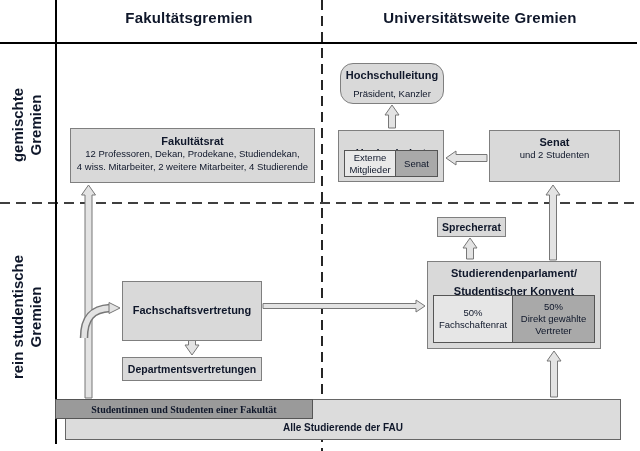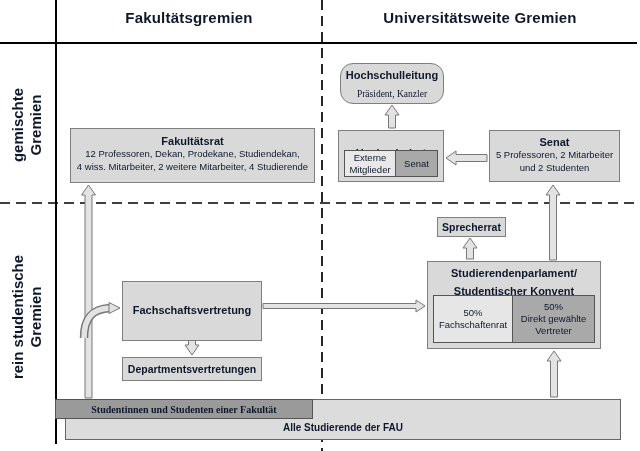--- a/index.html
+++ b/index.html
@@ -15,21 +15,21 @@
   .row-label.top{width:170px;height:38px;left:-57px;top:106px;}
   .row-label.bottom{width:200px;height:38px;left:-72px;top:298px;}
   .box{position:absolute;background:#d9d9d9;border:1px solid #7f7f7f;box-sizing:border-box;text-align:center;}
   .box-title{font-size:11px;font-weight:bold;line-height:1.2;}
   .box-line{font-size:9.5px;line-height:1.3;}
   .b-fakrat{left:70px;top:128px;width:245px;height:55px;}
   .b-fakrat .box-title{margin-top:6px;}
   .b-fakrat .box-line:first-of-type{margin-top:6px;}
   .b-leitung{left:340px;top:63px;width:104px;height:41px;border-radius:13px;}
   .b-leitung .box-title{margin-top:5px;}
-  .b-leitung .box-line{margin-top:6px;font-family:Liberation Serif, serif;}
+  .b-leitung .box-line{margin-top:6px;}
   .b-hsrat{left:338px;top:130px;width:106px;height:52px;}
   .b-hsrat .box-title{margin-top:16px;}
   .hsrat-inner{position:absolute;left:5px;right:5px;top:19px;bottom:4px;display:flex;}
   .sub{box-sizing:border-box;border:1px solid #555;display:flex;flex-direction:column;align-items:center;justify-content:center;font-size:9.5px;line-height:1.25;}
   .sub.light{background:#e9e9e9;}
   .sub.dark{background:#a9a9a9;}
   .hsrat-inner .sub.light{flex:55 0 0;}
   .hsrat-inner .sub.dark{flex:45 0 0;margin-left:-1px;}
   .b-senat{left:489px;top:130px;width:131px;height:52px;}
   .b-senat .box-title{margin-top:5px;}
@@ -104,21 +104,20 @@
   <div class="box b-hsrat">
     <div class="box-title">Hochschulrat</div>
     <div class="hsrat-inner">
       <div class="sub light">Externe Mitglieder</div>
       <div class="sub dark">Senat</div>
     </div>
   </div>
 
   <div class="box b-senat">
     <div class="box-title">Senat</div>
-    <div class="box-line">5 Professoren, 2 Mitarbeiter</div>
     <div class="box-line">und 2 Studenten</div>
   </div>
 
   <div class="box b-sprecher">
     <div class="box-title">Sprecherrat</div>
   </div>
 
   <div class="box b-parlament">
     <div class="box-title">Studierendenparlament/</div>
     <div class="box-title">Studentischer Konvent</div>

